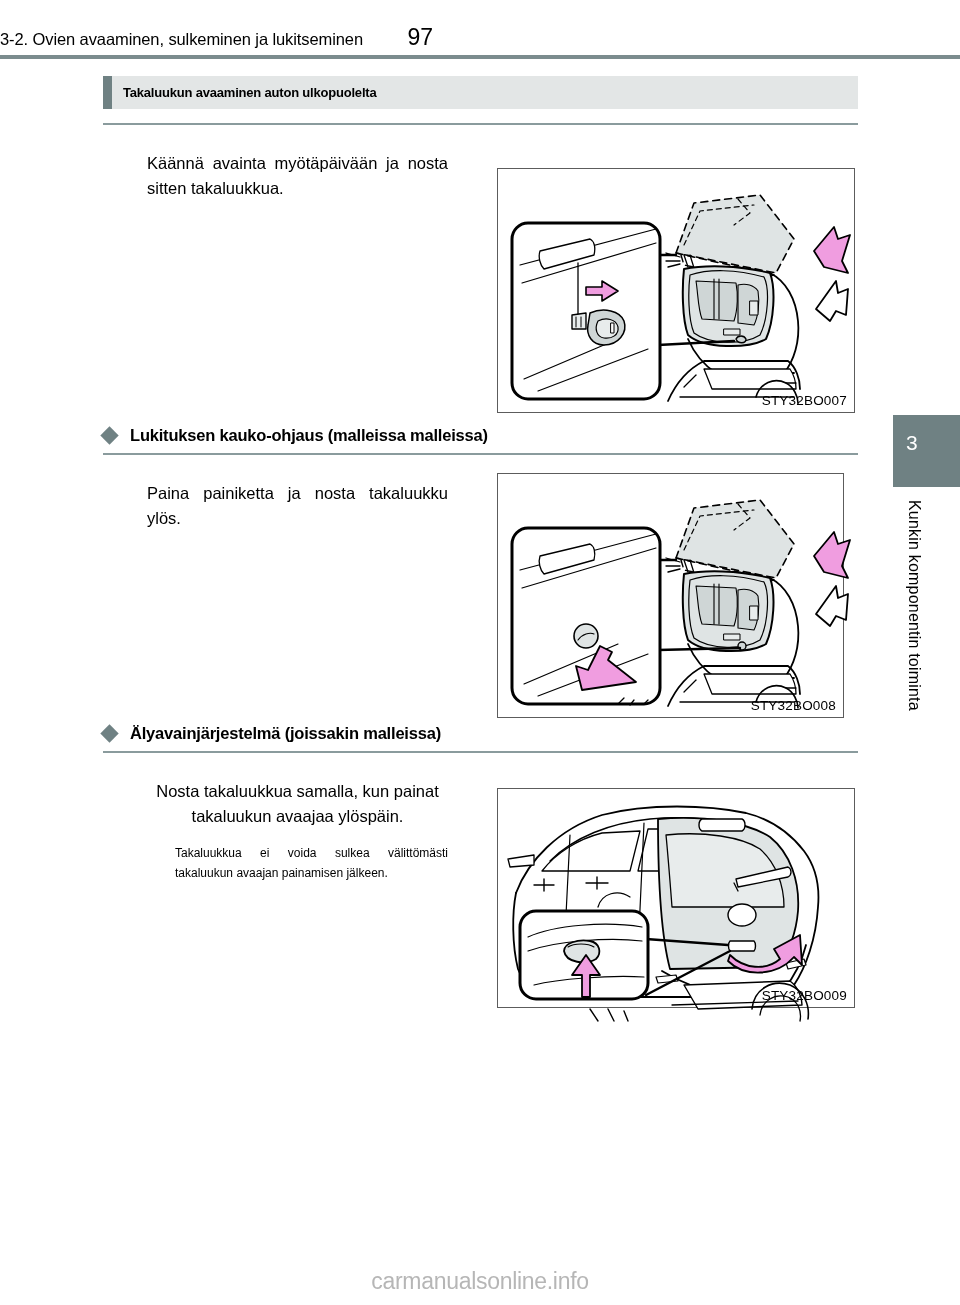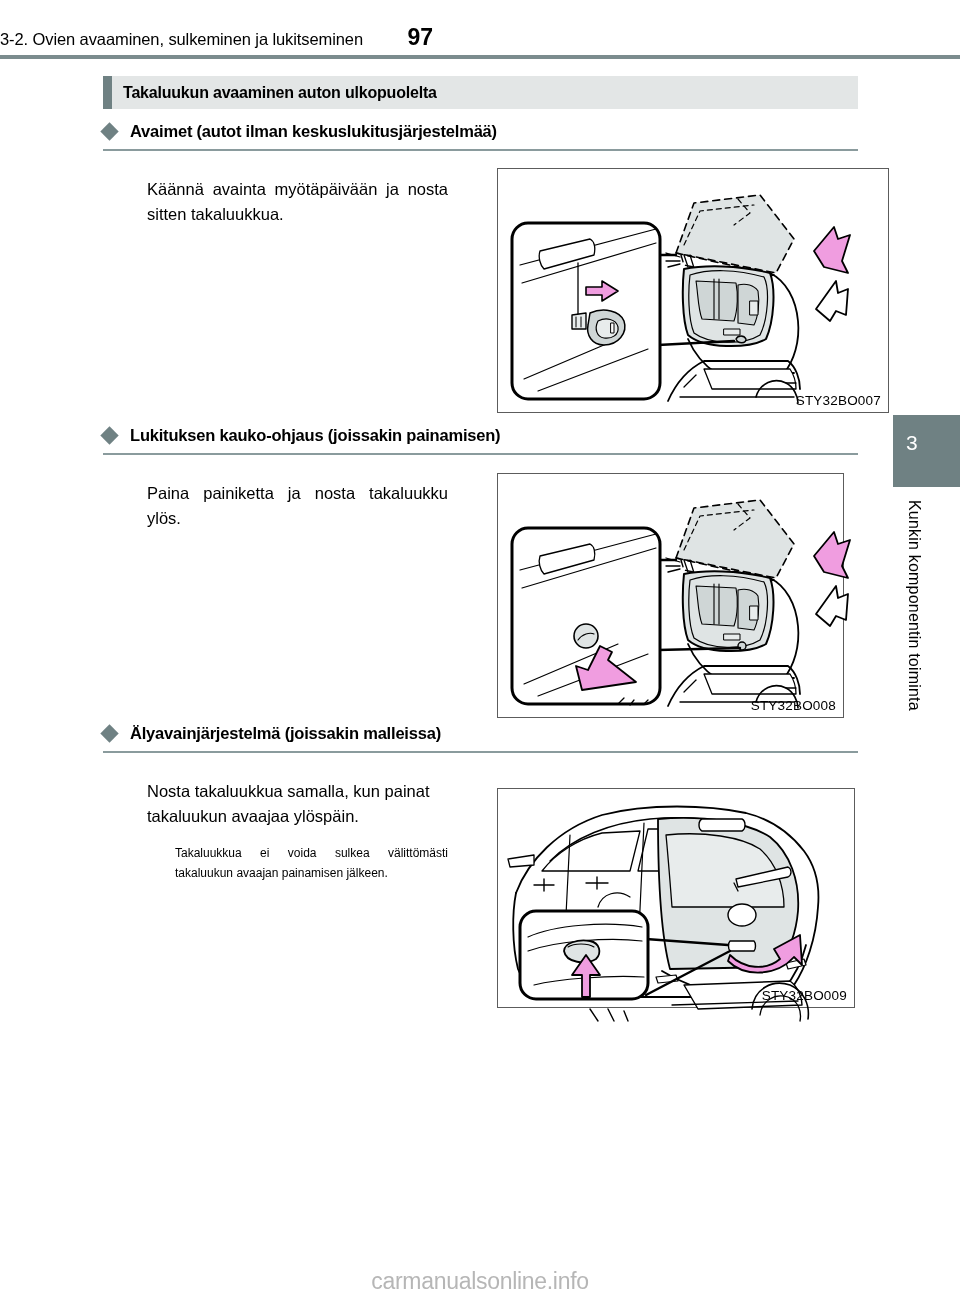--- a/index.html
+++ b/index.html
@@ -25,21 +25,21 @@
     display: flex;
     align-items: baseline;
   }
   .header-title {
     font-size: 16.5px;
     letter-spacing: -0.1px;
     white-space: nowrap;
   }
   .page-number {
     font-size: 23px;
-    font-weight: bold;
+    font-weight: normal;
     margin-left: 36px;
     min-width: 34px;
     text-align: right;
   }
   .header-rule {
     position: absolute;
     top: 55px;
     left: 0;
     width: 960px;
     height: 4px;
@@ -63,21 +63,21 @@
     position: absolute;
     left: 0;
     top: 0;
     bottom: 0;
     width: 9px;
     background: #6f8183;
   }
   .section-band-label {
     position: relative;
     margin-left: 20px;
-    font-size: 16px;
+    font-size: 13px;
     font-weight: bold;
     letter-spacing: -0.2px;
   }
 
   
   .subsection {
     position: absolute;
     left: 103px;
     width: 755px;
   }
@@ -115,21 +115,21 @@
     width: 345px;
     padding-left: 44px;
     box-sizing: border-box;
     font-size: 16.5px;
     line-height: 25px;
   }
   .body-text p {
     margin: 0;
     text-align: justify;
   }
-  .body-text p.nojust { text-align: left; }
+  .body-text p.nojust { text-align: center; }
   .body-note {
     margin-top: 14px;
     padding-left: 28px;
     font-size: 12px;
     line-height: 20px;
     text-align: justify;
   }
 
   
   .figure {
@@ -194,33 +194,29 @@
   <div class="header-title">3-2. Ovien avaaminen, sulkeminen ja lukitseminen</div>
   <div class="page-number">97</div>
 </div>
 <div class="header-rule"></div>
 
 <div class="section-band">
   <span class="section-band-label">Takaluukun avaaminen auton ulkopuolelta</span>
 </div>
 
 <div class="subsection" style="top:118px">
-  <div class="sub-head">
-    <span class="diamond"></span>
-    <span class="sub-head-label">Avaimet (autot ilman keskuslukitusjärjestelmää)</span>
-  </div>
   <div class="sub-rule"></div>
   <div class="sub-body">
     <div class="body-text">
       <p>Käännä avainta myötäpäivään ja nosta sitten takaluukkua.</p>
     </div>
   </div>
 </div>
 
-<div class="figure" style="left:497px; top:168px; width:392px; height:245px;">
+<div class="figure" style="left:497px; top:168px; width:358px; height:245px;">
   <svg width="356" height="243" viewBox="0 0 356 243">
     <g fill="none" stroke="#000" stroke-width="1.6" stroke-linejoin="round" stroke-linecap="round">
 
       <path d="M178 84 L196 34 L262 26 L296 70 L278 104 Z" fill="#dfe4e4" stroke="#000" stroke-width="1.6" stroke-dasharray="7 5"></path>
       <path d="M186 76 L202 42 L256 36" stroke-dasharray="5 4" stroke-width="1.2"></path>
       <path d="M240 30 L252 44 L236 56" stroke-dasharray="5 4" stroke-width="1.2"></path>
       <path d="M178 84 L276 106" stroke-dasharray="7 5"></path>
       <path d="M183 86 L186 96 L262 112 L280 104" stroke-dasharray="7 5" stroke-width="1.4"></path>
 
       <path d="M168 84 L182 88 M168 92 L182 92 M170 98 L182 95" stroke-width="1.3"></path>
@@ -275,21 +271,21 @@
     <g>
       <path d="M318 140 L338 112 L340 124 L350 120 L348 146 L338 142 L332 152 Z" fill="#fff" stroke="#000" stroke-width="1.8" stroke-linejoin="round"></path>
     </g>
   </svg>
   <div class="figure-code">STY32BO007</div>
 </div>
 
 <div class="subsection" style="top:422px">
   <div class="sub-head">
     <span class="diamond"></span>
-    <span class="sub-head-label">Lukituksen kauko-ohjaus (joissakin painamisen)</span>
+    <span class="sub-head-label">Lukituksen kauko-ohjaus (malleissa malleissa)</span>
   </div>
   <div class="sub-rule"></div>
   <div class="sub-body">
     <div class="body-text">
       <p>Paina painiketta ja nosta takaluukku ylös.</p>
     </div>
   </div>
 </div>
 
 <div class="figure" style="left:497px; top:473px; width:347px; height:245px;">

